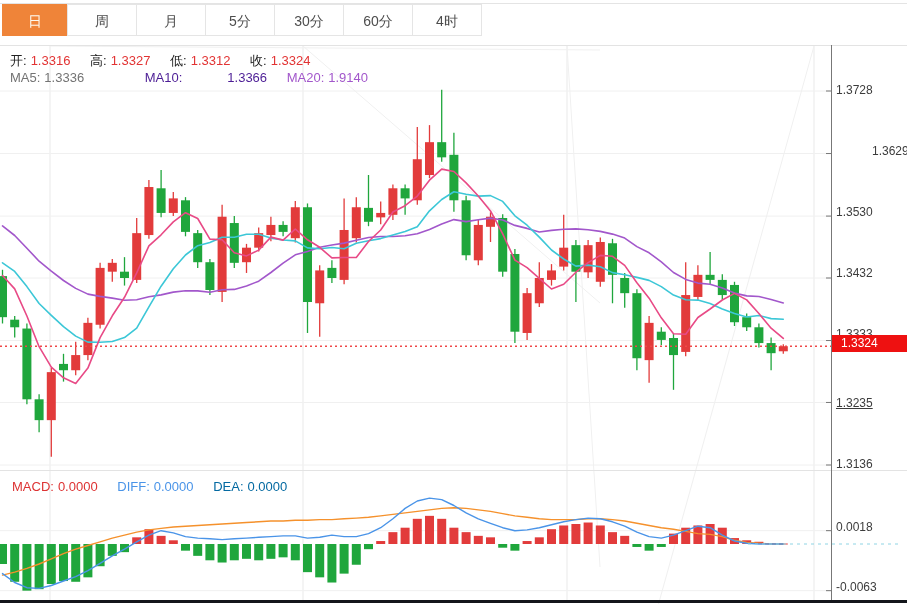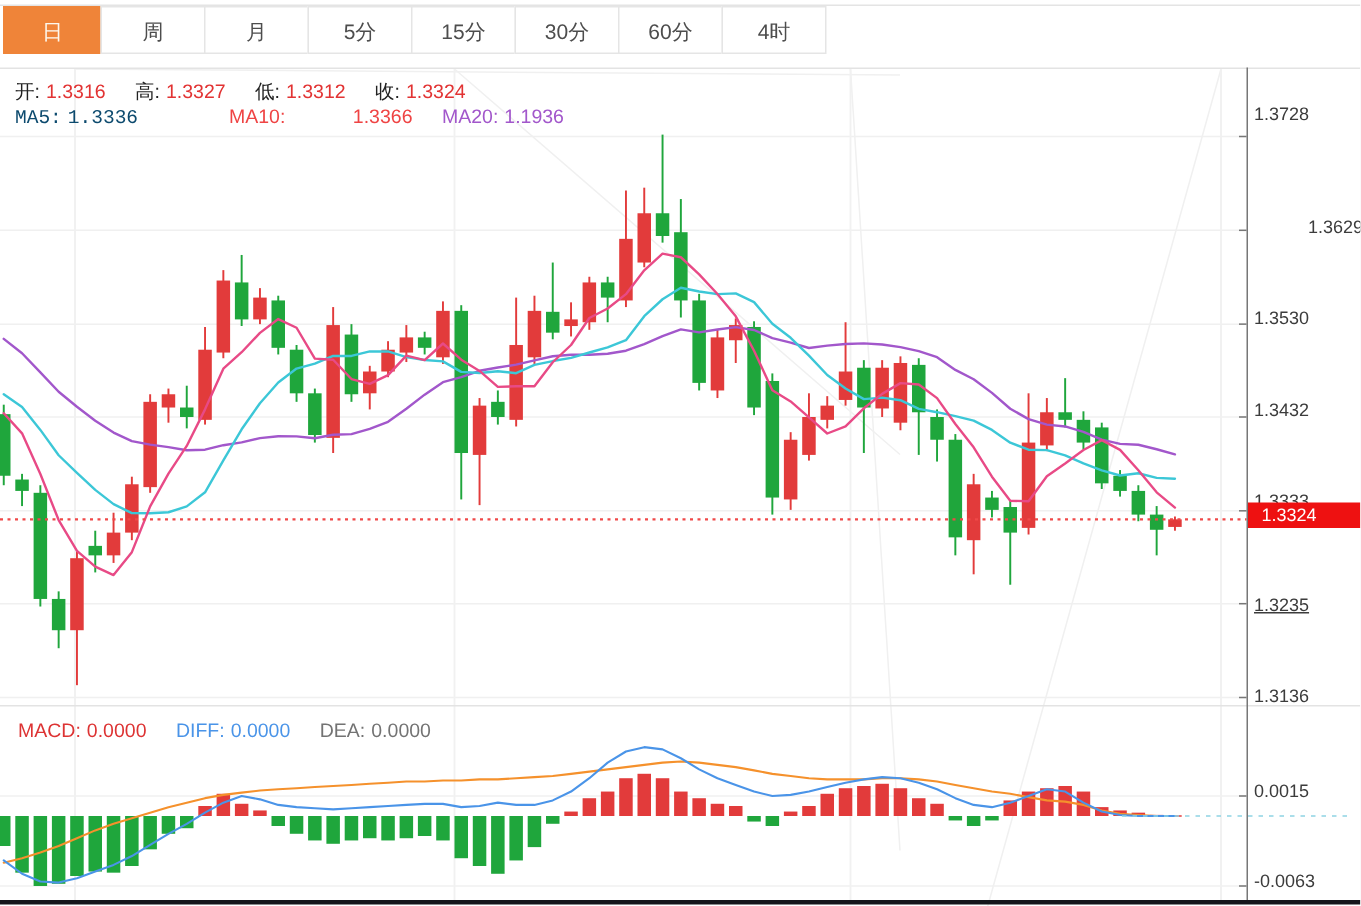--- a/index.html
+++ b/index.html
@@ -9,50 +9,49 @@
   .tabbar{position:absolute;left:2px;top:4px;height:34px;display:flex;z-index:5;}
   .tab{width:70px;height:32px;line-height:32px;text-align:center;font-size:14px;color:#4d4d4d;
        background:#fff;border:1px solid #e5e5e5;margin-left:-1px;cursor:pointer;box-sizing:border-box;}
   .tab:first-child{margin-left:0;width:66px;}
   .tab.active{background:#ef8439;border-color:#ef8439;color:#fdf8ee;}
   .legend{position:absolute;left:10px;z-index:4;font-size:13px;white-space:nowrap;pointer-events:none;}
   .legend span{margin-right:4px;}
   .legend .gap{margin-right:16px;}
   .lg-label{color:#222;}
   .lg-red{color:#e23333;}
-  .lg-ma5{color:#0c4a6e;font-family:Liberation Mono, monospace;}
-  .lg-ma10{color:#ef4444;padding-left:41px;}
+  .lg-ma5{color:#737373;}
+  .lg-ma10{color:#4c1d95;padding-left:41px;}
   .lg-ma20{color:#a257cb;text-align:center;}
   .lg-macd{color:#dd3333;}
   .lg-diff{color:#4a94e8;}
-  .lg-dea{color:#737373;text-align:right;}
+  .lg-dea{color:#0369a1;text-align:right;}
   #row-ohlc{top:52px;}
   #row-ma{top:70px;}
   #row-macd{top:479px;left:12px;}
   svg.chart{position:absolute;left:0;top:0;z-index:1;}
   .ptick{position:absolute;left:836px;width:68px;font-size:12px;color:#3c3c3c;z-index:2;}
-  .pt0{top:69px;} .pt1{top:144px;margin-left:36px;} .pt2{top:205px;} .pt3{top:266px;}
+  .pt0{top:83px;} .pt1{top:144px;margin-left:36px;} .pt2{top:205px;} .pt3{top:266px;}
   .pt4{top:327px;} .pt5{top:396px;text-decoration:underline;} .pt6{top:457px;}
   .mt0{top:520px;} .mt1{top:580px;}
   .price-tag{position:absolute;left:832px;top:335px;width:75px;height:17px;line-height:17px;
        background:#ee1111;color:#fff;font-size:12px;padding-left:9px;box-sizing:border-box;z-index:6;}
   .bottombar{position:absolute;left:0;top:600px;width:907px;height:3px;background:#14161b;z-index:3;}
 </style>
 </head>
 <body>
 
 <div class="app">
   <div class="topline"></div>
 
   <div class="tabbar">
     <div class="tab active">日</div>
     <div class="tab">周</div>
     <div class="tab">月</div>
     <div class="tab">5分</div>
-    <div class="tab">15分</div>
     <div class="tab">30分</div>
     <div class="tab">60分</div>
     <div class="tab">4时</div>
   </div>
 
   <svg class="chart" id="chart-svg" width="907" height="604">
       <g>
         <line x1="0" y1="91" x2="831" y2="91" stroke="#f0f0f0" stroke-width="1"></line>
         <line x1="0" y1="153.54391891891913" x2="831" y2="153.54391891891913" stroke="#f0f0f0" stroke-width="1"></line>
         <line x1="0" y1="216.08783783783826" x2="831" y2="216.08783783783826" stroke="#f0f0f0" stroke-width="1"></line>
@@ -304,34 +303,34 @@
   <div class="legend" id="row-ohlc">
     <span class="lg-label">开:</span><span class="lg-red gap">1.3316</span>
     <span class="lg-label">高:</span><span class="lg-red gap">1.3327</span>
     <span class="lg-label">低:</span><span class="lg-red gap">1.3312</span>
     <span class="lg-label">收:</span><span class="lg-red">1.3324</span>
   </div>
 
   <div class="legend" id="row-ma">
     <span class="lg-ma5">MA5:</span><span class="lg-ma5 gap">1.3336</span>
     <span class="lg-ma10">MA10:</span><span class="lg-ma10 gap">1.3366</span>
-    <span class="lg-ma20">MA20:</span><span class="lg-ma20">1.1936</span>
+    <span class="lg-ma20">MA20:</span><span class="lg-ma20">1.9140</span>
   </div>
 
   <div class="legend" id="row-macd">
     <span class="lg-macd">MACD:</span><span class="lg-macd gap">0.0000</span>
     <span class="lg-diff">DIFF:</span><span class="lg-diff gap">0.0000</span>
     <span class="lg-dea">DEA:</span><span class="lg-dea">0.0000</span>
   </div>
 
   <div class="ptick pt0">1.3728</div>
   <div class="ptick pt1">1.3629</div>
   <div class="ptick pt2">1.3530</div>
   <div class="ptick pt3">1.3432</div>
   <div class="ptick pt4">1.3333</div>
   <div class="ptick pt5">1.3235</div>
   <div class="ptick pt6">1.3136</div>
-  <div class="ptick mt0">0.0015</div>
+  <div class="ptick mt0">0.0018</div>
   <div class="ptick mt1">-0.0063</div>
 
   <div class="price-tag">1.3324</div>
   <div class="bottombar"></div>
 </div>
 
 </body></html>

